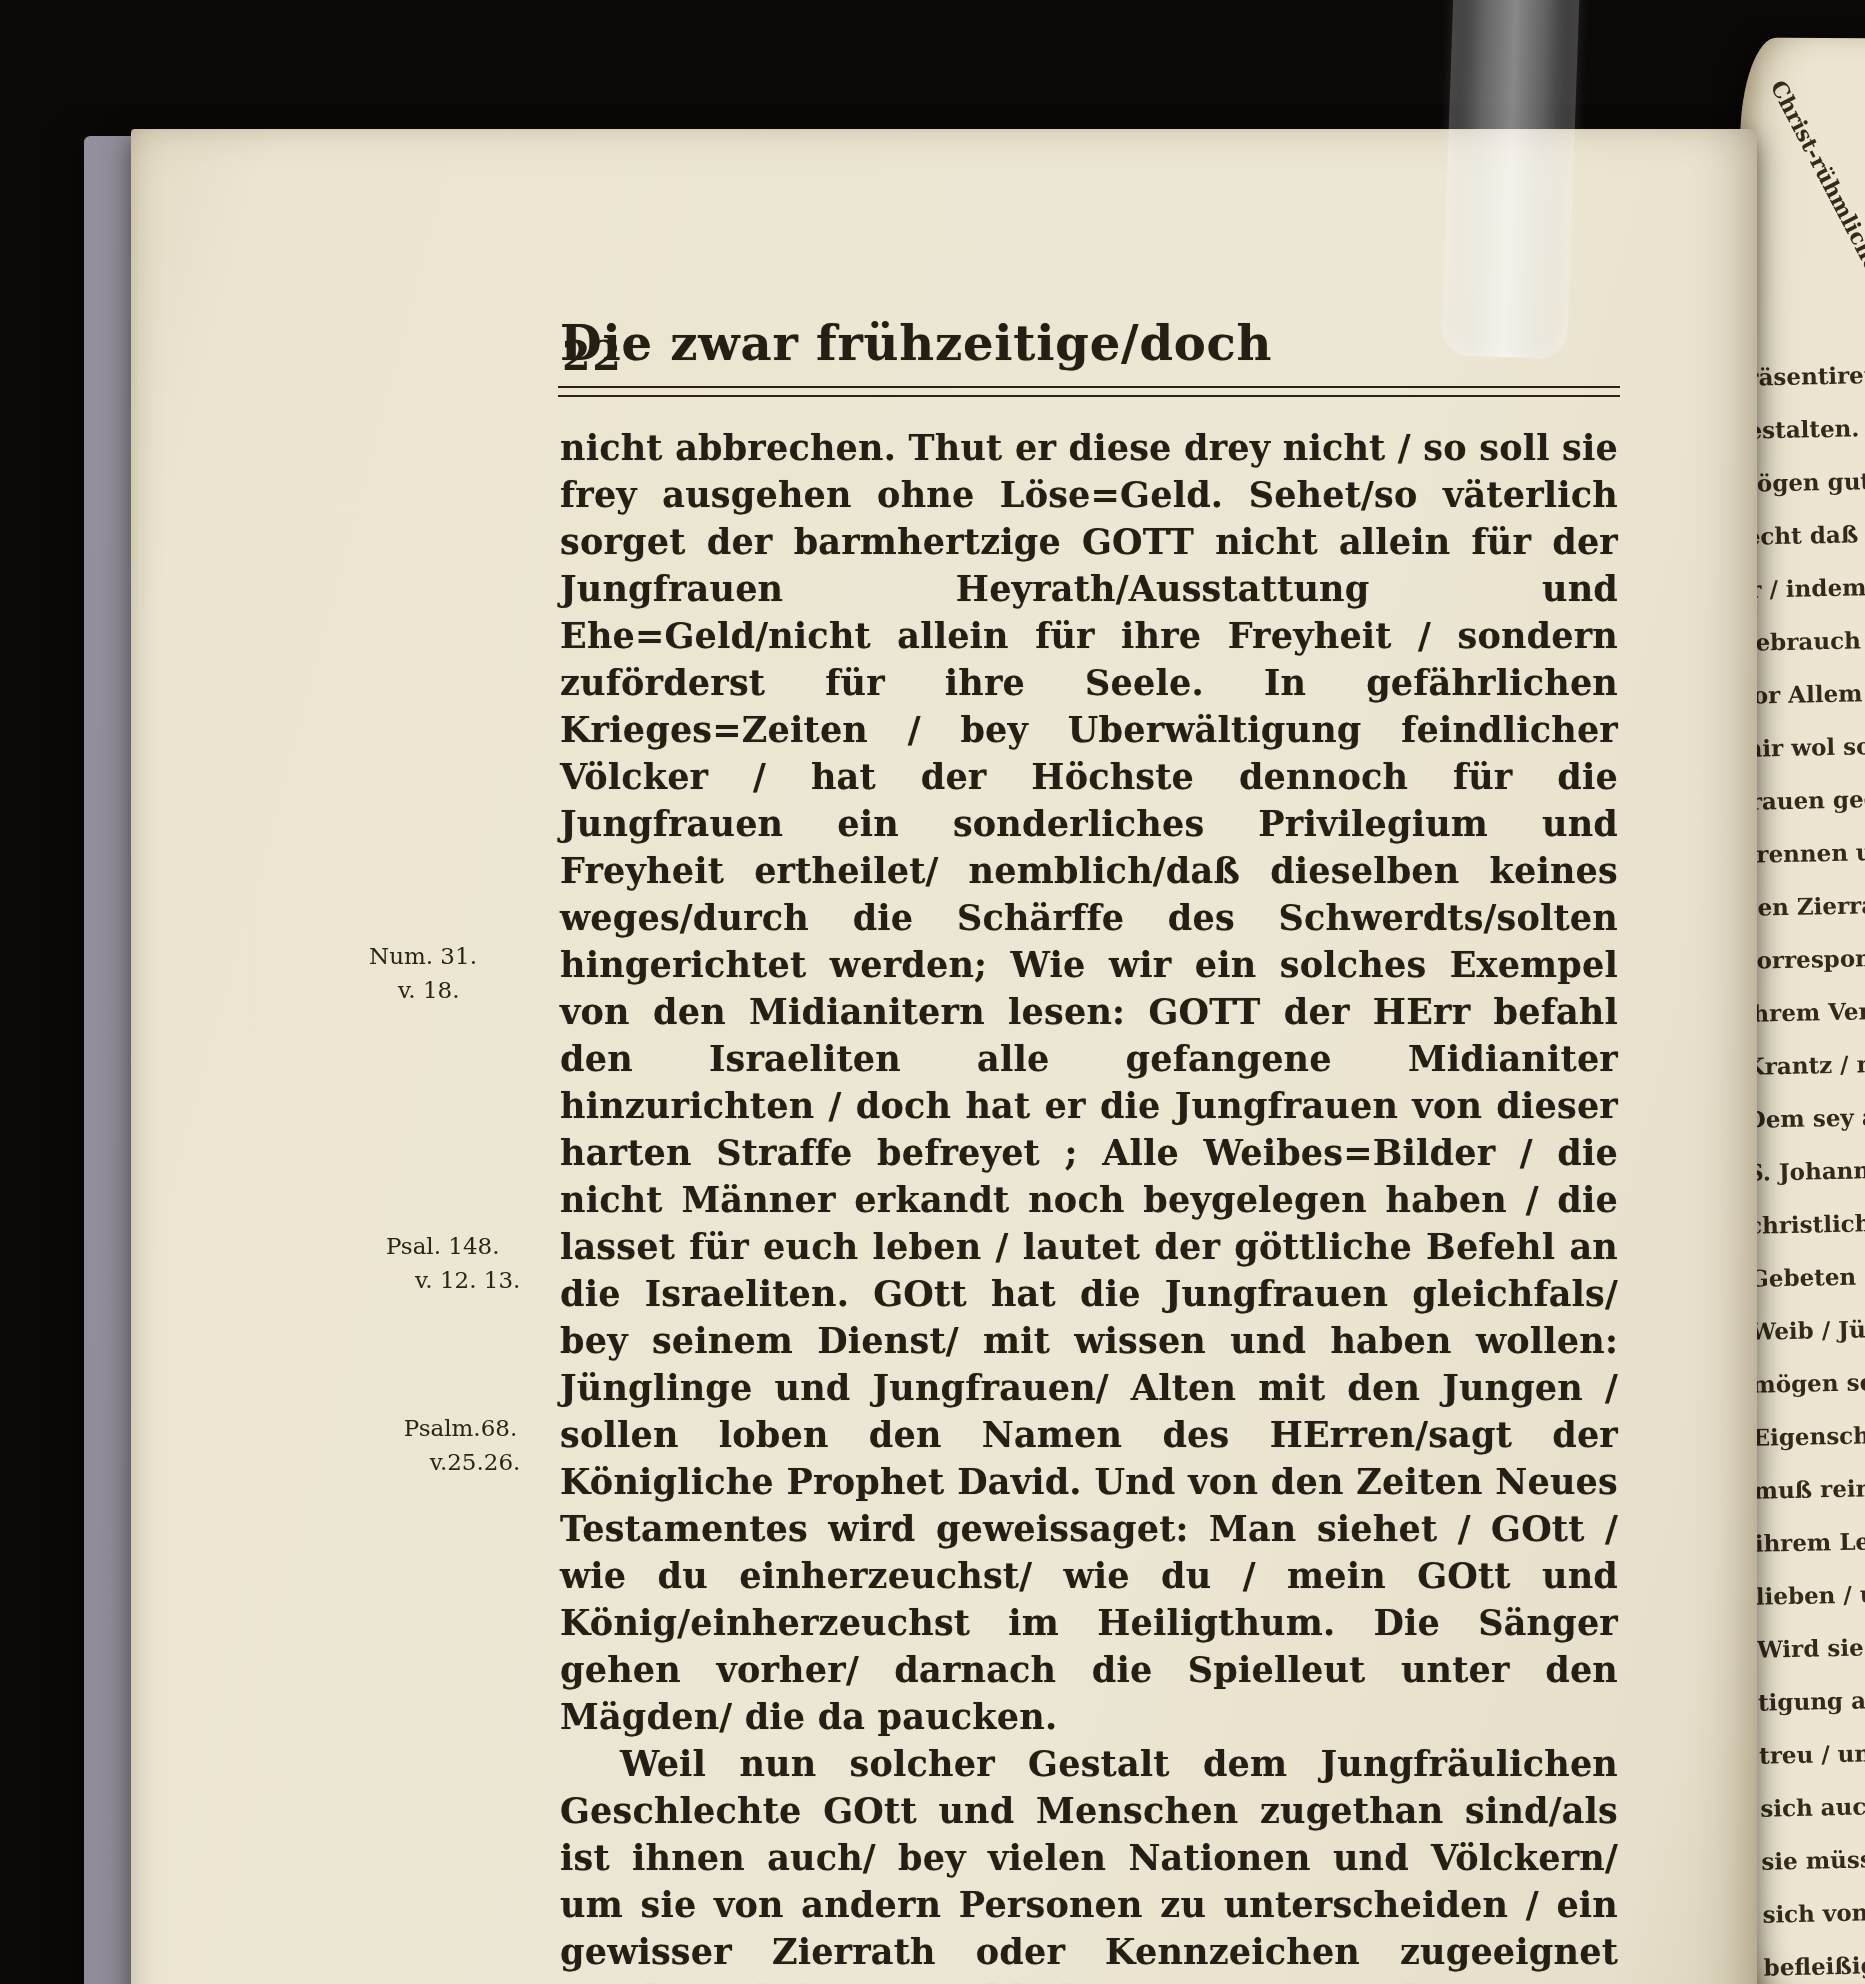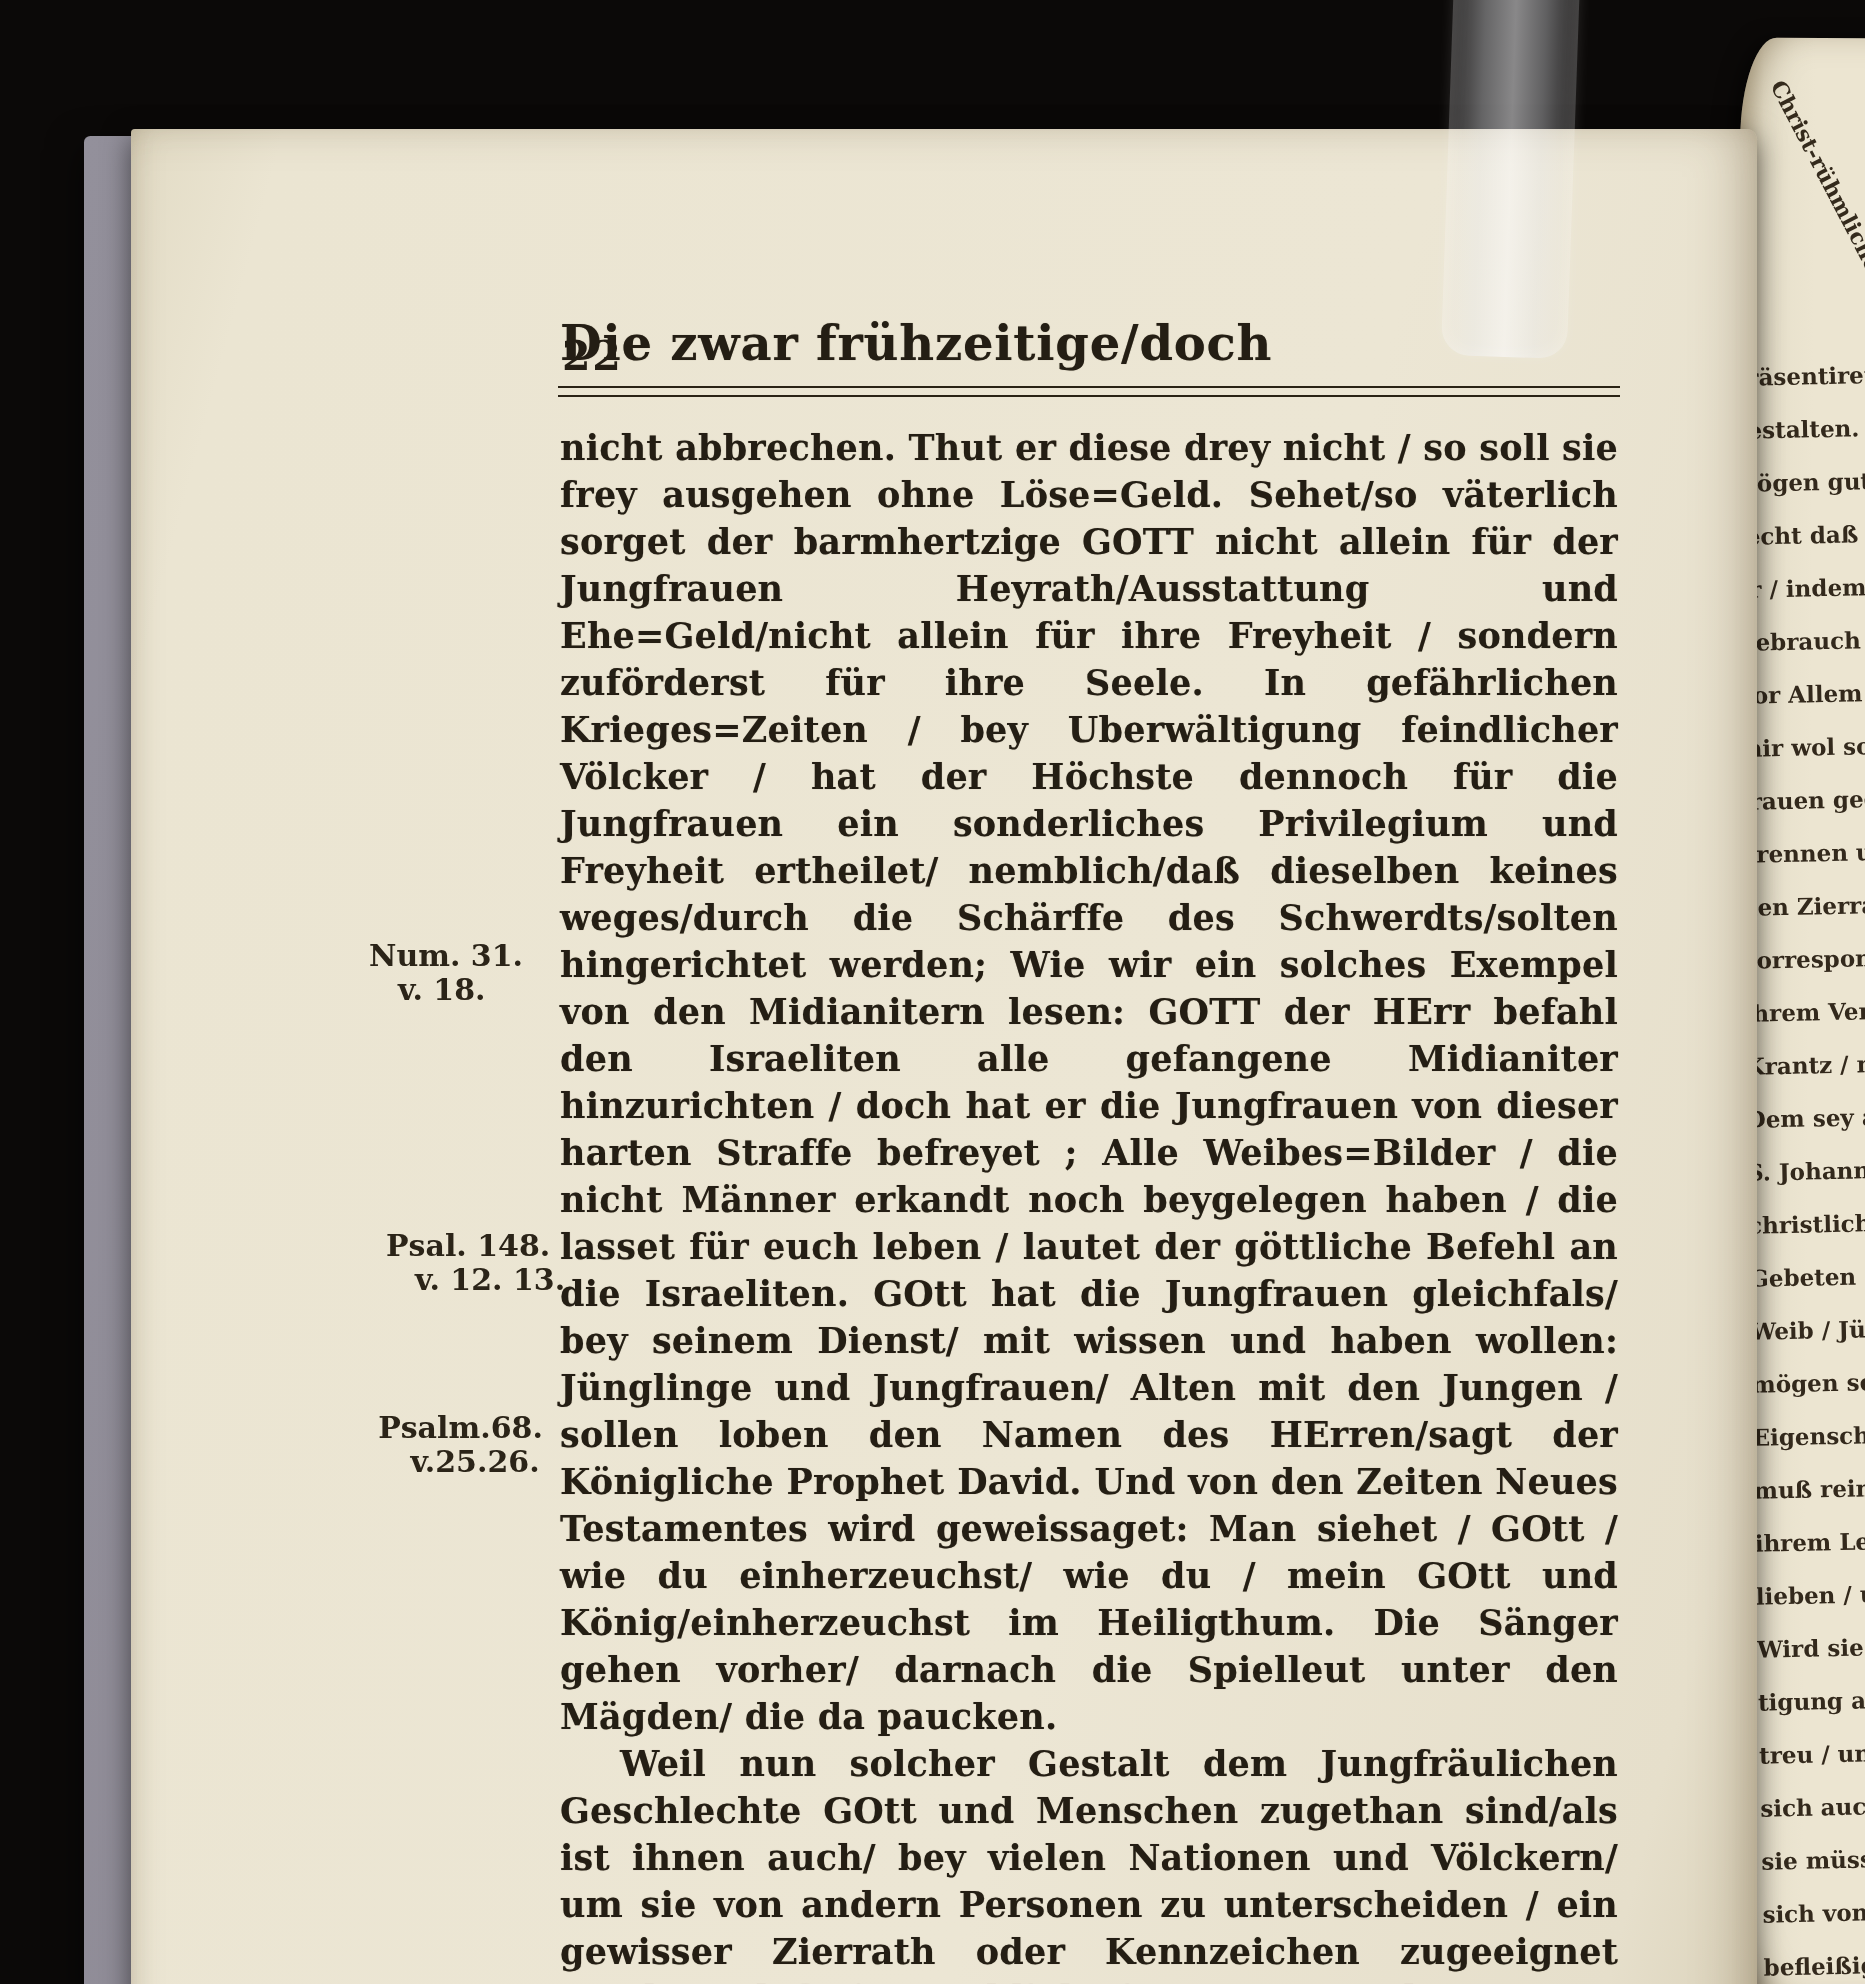--- a/index.html
+++ b/index.html
@@ -17,21 +17,21 @@
   .facing-lines{position:absolute;left:14.3px;top:310px;width:238px;transform:rotate(-1.6deg);}
   .fline{font-size:23px;line-height:53px;font-weight:700;color:#33291c;white-space:nowrap;overflow:hidden;}
 
   
   .page{position:absolute;left:131px;top:129px;width:1626px;height:2111px;background:linear-gradient(105deg,#e2dbc5 0%,#ebe5d2 7%,#ece6d4 60%,#e6dfcb 90%,#d6cdb4 100%);border-radius:4px 10.3px 12px 4.8px;box-shadow:inset -28px 0 56px -20px rgba(84,64,32,.38), inset 16px 0 40px -24px rgba(84,64,32,.28), inset 0 -20px 44px -24px rgba(84,64,32,.30), 0 9.5px 28px rgba(0,0,0,.55);color:#241e14;}
 
   .page-number{position:absolute;left:431px;top:203px;font-size:41px;font-weight:700;letter-spacing:1.6px;}
   .running-header{position:absolute;left:429px;top:186px;width:1056px;font-size:48px;font-weight:700;letter-spacing:0.8px;text-shadow:0 0 0.8px rgba(40,30,10,.45);}
   .head-rule{position:absolute;left:427px;top:257px;width:1062px;height:7.1px;border-top:2.4px solid #2a2315;border-bottom:2.4px solid #2a2315;}
 
-  .gutter-note{position:absolute;left:238px;width:183px;font-size:30px;line-height:34px;font-weight:700;color:#2b2418;}
+  .gutter-note{position:absolute;left:238px;width:183px;font-size:23px;line-height:34px;font-weight:400;color:#2b2418;}
   .note-verse{padding-left:29px;}
 
   .body-text{position:absolute;left:429px;top:295px;width:1058px;font-size:35px;line-height:47px;font-weight:700;text-align:justify;letter-spacing:0.2px;text-shadow:0 0 0.8px rgba(40,30,10,.40);}
   .body-text p{margin:0;}
   .para-indent{text-indent:60px;}
 
   
   .strap{position:absolute;background:linear-gradient(90deg,rgba(250,250,253,.14) 0%,rgba(238,240,244,.40) 26%,rgba(252,252,255,.52) 50%,rgba(236,238,243,.38) 74%,rgba(250,250,253,.12) 100%);border-radius:28px;box-shadow:inset 0 0 20px rgba(255,255,255,.28), 0 0 13.5px rgba(255,255,255,.12);}
   .strap-top{left:1448px;top:-56px;width:126px;height:413px;transform:rotate(2deg);}
 </style>

